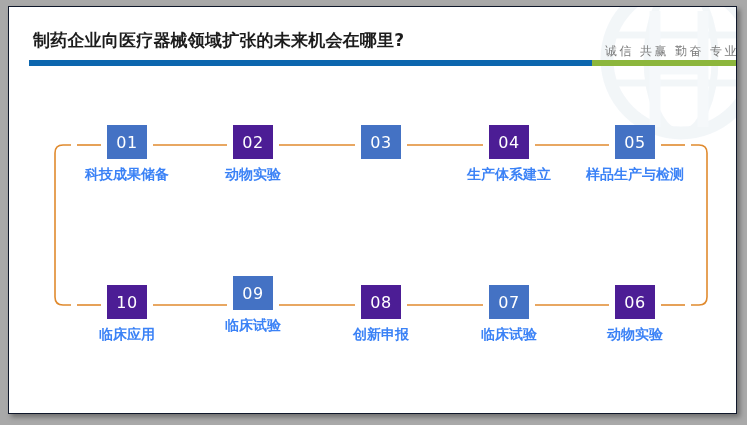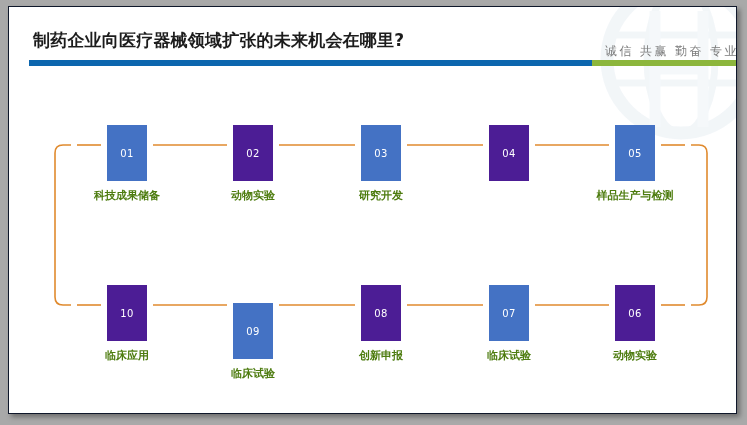--- a/index.html
+++ b/index.html
@@ -92,36 +92,36 @@
   }
 
   .node {
     position: absolute;
     width: 120px;
     margin-left: -60px;
     text-align: center;
   }
   .node-box {
     width: 40px;
-    height: 56px;
+    height: 34px;
     margin: 0 auto;
     display: flex;
     align-items: center;
     justify-content: center;
-    font-size: 10px;
+    font-size: 16px;
     color: #ffffff;
     letter-spacing: 0.5px;
   }
   .node-box.blue  { background: #4472c4; }
   .node-box.green { background: #4c1d95; }
   .node-label {
     margin-top: 7px;
-    font-size: 11px;
+    font-size: 14px;
     font-weight: bold;
-    color: #4d7c0f;
+    color: #3b82f6;
     white-space: nowrap;
   }
 </style>
 </head>
 <body>
 
 <div id="slide">
 
   <svg id="watermark" viewBox="0 0 165 165" xmlns="http://www.w3.org/2000/svg" aria-hidden="true">
     <circle cx="82" cy="82" r="74" fill="none" stroke="#e9eff4" stroke-width="13"></circle>
@@ -162,36 +162,36 @@
         <div class="node" style="left: 118px; top: 118px;">
           <div class="node-box blue">01</div>
           <div class="node-label">科技成果储备</div>
         </div>
         <div class="node" style="left: 244px; top: 118px;">
           <div class="node-box green">02</div>
           <div class="node-label">动物实验</div>
         </div>
         <div class="node" style="left: 372px; top: 118px;">
           <div class="node-box blue">03</div>
-          <div class="node-label">研究开发</div>
         </div>
         <div class="node" style="left: 500px; top: 118px;">
           <div class="node-box green">04</div>
+          <div class="node-label">生产体系建立</div>
         </div>
         <div class="node" style="left: 626px; top: 118px;">
           <div class="node-box blue">05</div>
           <div class="node-label">样品生产与检测</div>
         </div>
       </div>
     <div id="nodes-bottom">
         <div class="node" style="left: 118px; top: 278px;">
           <div class="node-box green">10</div>
           <div class="node-label">临床应用</div>
         </div>
-        <div class="node" style="left: 244px; top: 296px;">
+        <div class="node" style="left: 244px; top: 269px;">
           <div class="node-box blue">09</div>
           <div class="node-label">临床试验</div>
         </div>
         <div class="node" style="left: 372px; top: 278px;">
           <div class="node-box green">08</div>
           <div class="node-label">创新申报</div>
         </div>
         <div class="node" style="left: 500px; top: 278px;">
           <div class="node-box blue">07</div>
           <div class="node-label">临床试验</div>

